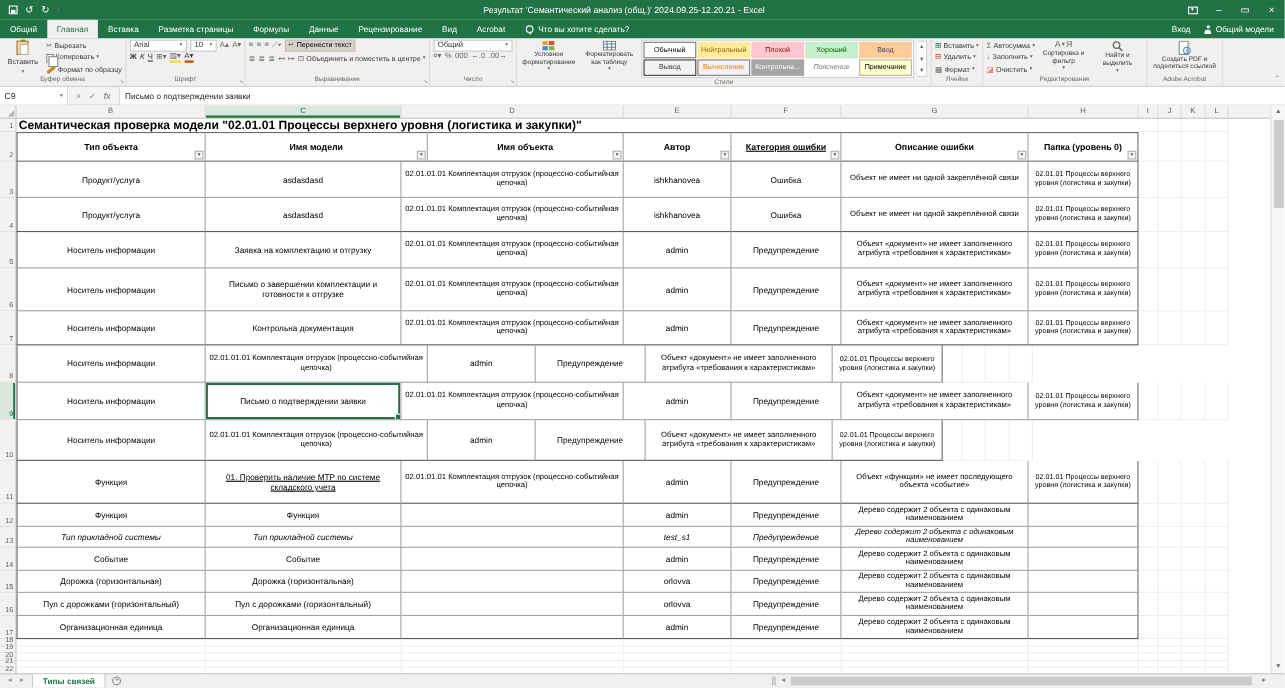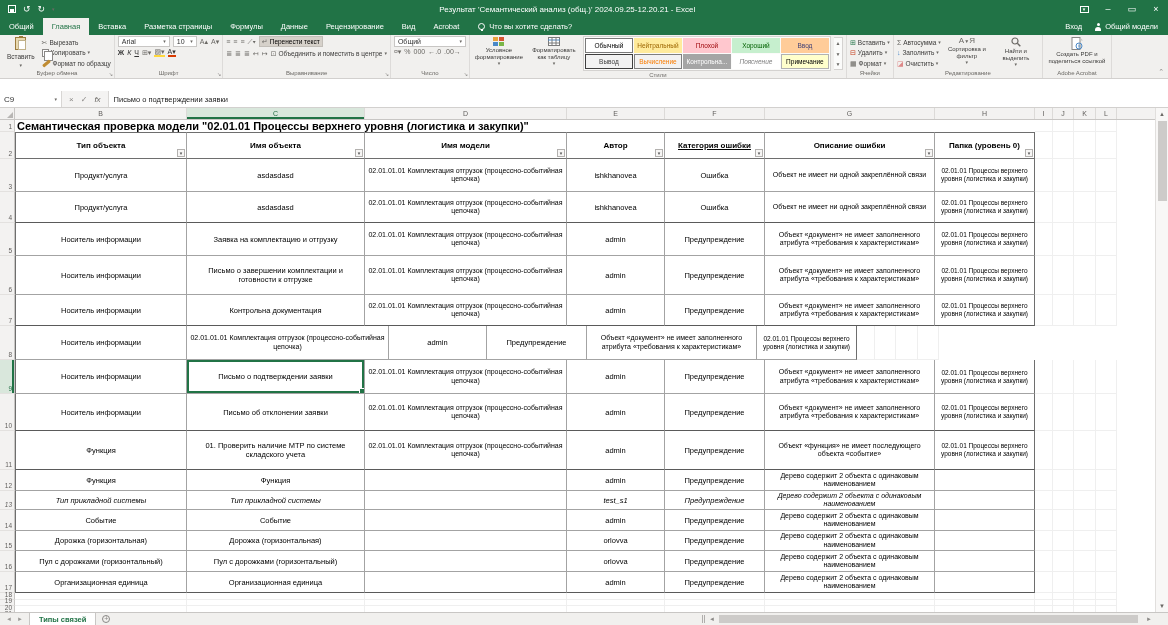--- a/index.html
+++ b/index.html
@@ -57,21 +57,21 @@
   .ic.fill{border-bottom:2px solid #ffd83d;}
   .ic.fontcolor{border-bottom:2px solid #d83b01;color:#333;}
   .pressed{background:#d6d1ca;border:1px solid #c2beb8;padding:0 2px;height:11px;display:inline-flex;align-items:center;gap:2px;}
   .bigbtn2{width:52px;display:flex;flex-direction:column;align-items:center;justify-content:flex-start;gap:1px;font-size:6px;color:#3b3a39;text-align:center;line-height:1.1;padding-top:1px;}
   .gal{display:grid;grid-template-columns:repeat(5,48px);grid-auto-rows:15px;gap:1px;background:#fbfbfa;border:1px solid #d4d2d0;padding:1px;align-self:center;}
   .galitem{display:flex;align-items:center;justify-content:center;font-size:6.5px;overflow:hidden;white-space:nowrap;cursor:default;}
   .galarrows{display:flex;flex-direction:column;justify-content:space-between;align-items:center;font-size:5px;color:#6b6965;padding:2px 1px;border:1px solid #d4d2d0;border-left:none;align-self:center;height:33px;width:9px;background:#fbfbfa;}
   .collapse{position:absolute;right:4px;bottom:2px;font-size:7px;color:#8a8886;}
 
   
-  .fbar{height:17px;display:flex;align-items:stretch;border-bottom:1px solid #d2d0ce;background:#f4f3f2;font-size:8px;flex:none;margin-top:12px;}
+  .fbar{height:17px;display:flex;align-items:stretch;border-bottom:1px solid #d2d0ce;background:#f4f3f2;font-size:8px;flex:none;}
   .namebox{width:62px;background:#fff;border-right:1px solid #d8d6d4;display:flex;align-items:center;justify-content:space-between;padding:0 4px;color:#333;}
   .fbtns{display:flex;align-items:center;gap:7px;padding:0 7px;color:#8a8886;border-right:1px solid #d8d6d4;}
   .fx{font-style:italic;font-size:8px;color:#6b6965;}
   .finput{flex:1;background:#fff;display:flex;align-items:center;padding:0 5px;color:#222;font-size:7.5px;}
 
   
   .sheetwrap{flex:1;position:relative;background:#fff;overflow:hidden;}
   .colhdr{height:12px;display:flex;background:#f3f2f1;border-bottom:1px solid #c8c6c4;font-size:7px;color:#605e5c;}
   .corner{width:15px;flex:none;border-right:1px solid #c8c6c4;position:relative;}
   .corner:after{content:'';position:absolute;right:1px;bottom:1px;border-left:6px solid transparent;border-bottom:6px solid #b8b6b4;}
@@ -418,22 +418,22 @@
           <div class="rnum">1</div>
           <div class="titlecell" style="width: 1020px;">Семантическая проверка модели "02.01.01 Процессы верхнего уровня (логистика и закупки)"</div>
           <div class="lcell" style="width: 18px;"></div>
           <div class="lcell" style="width: 21px;"></div>
           <div class="lcell" style="width: 22px;"></div>
           <div class="lcell" style="width: 21px;"></div>
         </div>
         <div class="grow hrow" style="height: 27px;">
           <div class="rnum">2</div>
           <div class="cell hcell cB" style="width: 172px;">Тип объекта<div class="filter">▾</div></div>
+          <div class="cell hcell cD" style="width: 202px;">Имя модели<div class="filter">▾</div></div>
           <div class="cell hcell cC" style="width: 178px;">Имя объекта<div class="filter">▾</div></div>
-          <div class="cell hcell cD" style="width: 202px;">Имя модели<div class="filter">▾</div></div>
           <div class="cell hcell cE" style="width: 98px;">Автор<div class="filter">▾</div></div>
           <div class="cell hcell cF" style="width: 100px; text-decoration: underline;">Категория ошибки<div class="filter">▾</div></div>
           <div class="cell hcell cG" style="width: 170px;">Описание ошибки<div class="filter">▾</div></div>
           <div class="cell hcell cH" style="width: 100px;">Папка (уровень 0)<div class="filter">▾</div></div>
           <div class="lcell" style="width: 18px;"></div>
           <div class="lcell" style="width: 21px;"></div>
           <div class="lcell" style="width: 22px;"></div>
           <div class="lcell" style="width: 21px;"></div>
         </div>
         <div class="grow" style="height: 33px;">
@@ -529,35 +529,34 @@
           <div class="cell cG" style="width: 170px;">Объект «документ» не имеет заполненного атрибута «требования к характеристикам»</div>
           <div class="cell cH" style="width: 100px;">02.01.01 Процессы верхнего уровня (логистика и закупки)</div>
           <div class="lcell" style="width: 18px;"></div>
           <div class="lcell" style="width: 21px;"></div>
           <div class="lcell" style="width: 22px;"></div>
           <div class="lcell" style="width: 21px;"></div>
         </div>
         <div class="grow gend" style="height: 37px;">
           <div class="rnum">10</div>
           <div class="cell cB" style="width: 172px;">Носитель информации</div>
-          <div class="cell cC" style="width: 178px;">Письмо об отклонении заявки</div>
           <div class="cell cD" style="width: 202px;">02.01.01.01 Комплектация отгрузок (процессно-событийная цепочка)</div>
           <div class="cell cE" style="width: 98px;">admin</div>
           <div class="cell cF" style="width: 100px;">Предупреждение</div>
           <div class="cell cG" style="width: 170px;">Объект «документ» не имеет заполненного атрибута «требования к характеристикам»</div>
           <div class="cell cH" style="width: 100px;">02.01.01 Процессы верхнего уровня (логистика и закупки)</div>
           <div class="lcell" style="width: 18px;"></div>
           <div class="lcell" style="width: 21px;"></div>
           <div class="lcell" style="width: 22px;"></div>
           <div class="lcell" style="width: 21px;"></div>
         </div>
         <div class="grow gend" style="height: 39px;">
           <div class="rnum">11</div>
           <div class="cell cB" style="width: 172px;">Функция</div>
-          <div class="cell cC" style="width: 178px;">01. Проверить наличие МТР по системе складского учета</div>
+          <div class="cell cC" style="width: 178px; text-decoration: underline;">01. Проверить наличие МТР по системе складского учета</div>
           <div class="cell cD" style="width: 202px;">02.01.01.01 Комплектация отгрузок (процессно-событийная цепочка)</div>
           <div class="cell cE" style="width: 98px;">admin</div>
           <div class="cell cF" style="width: 100px;">Предупреждение</div>
           <div class="cell cG" style="width: 170px;">Объект «функция» не имеет последующего объекта «событие»</div>
           <div class="cell cH" style="width: 100px;">02.01.01 Процессы верхнего уровня (логистика и закупки)</div>
           <div class="lcell" style="width: 18px;"></div>
           <div class="lcell" style="width: 21px;"></div>
           <div class="lcell" style="width: 22px;"></div>
           <div class="lcell" style="width: 21px;"></div>
         </div>

